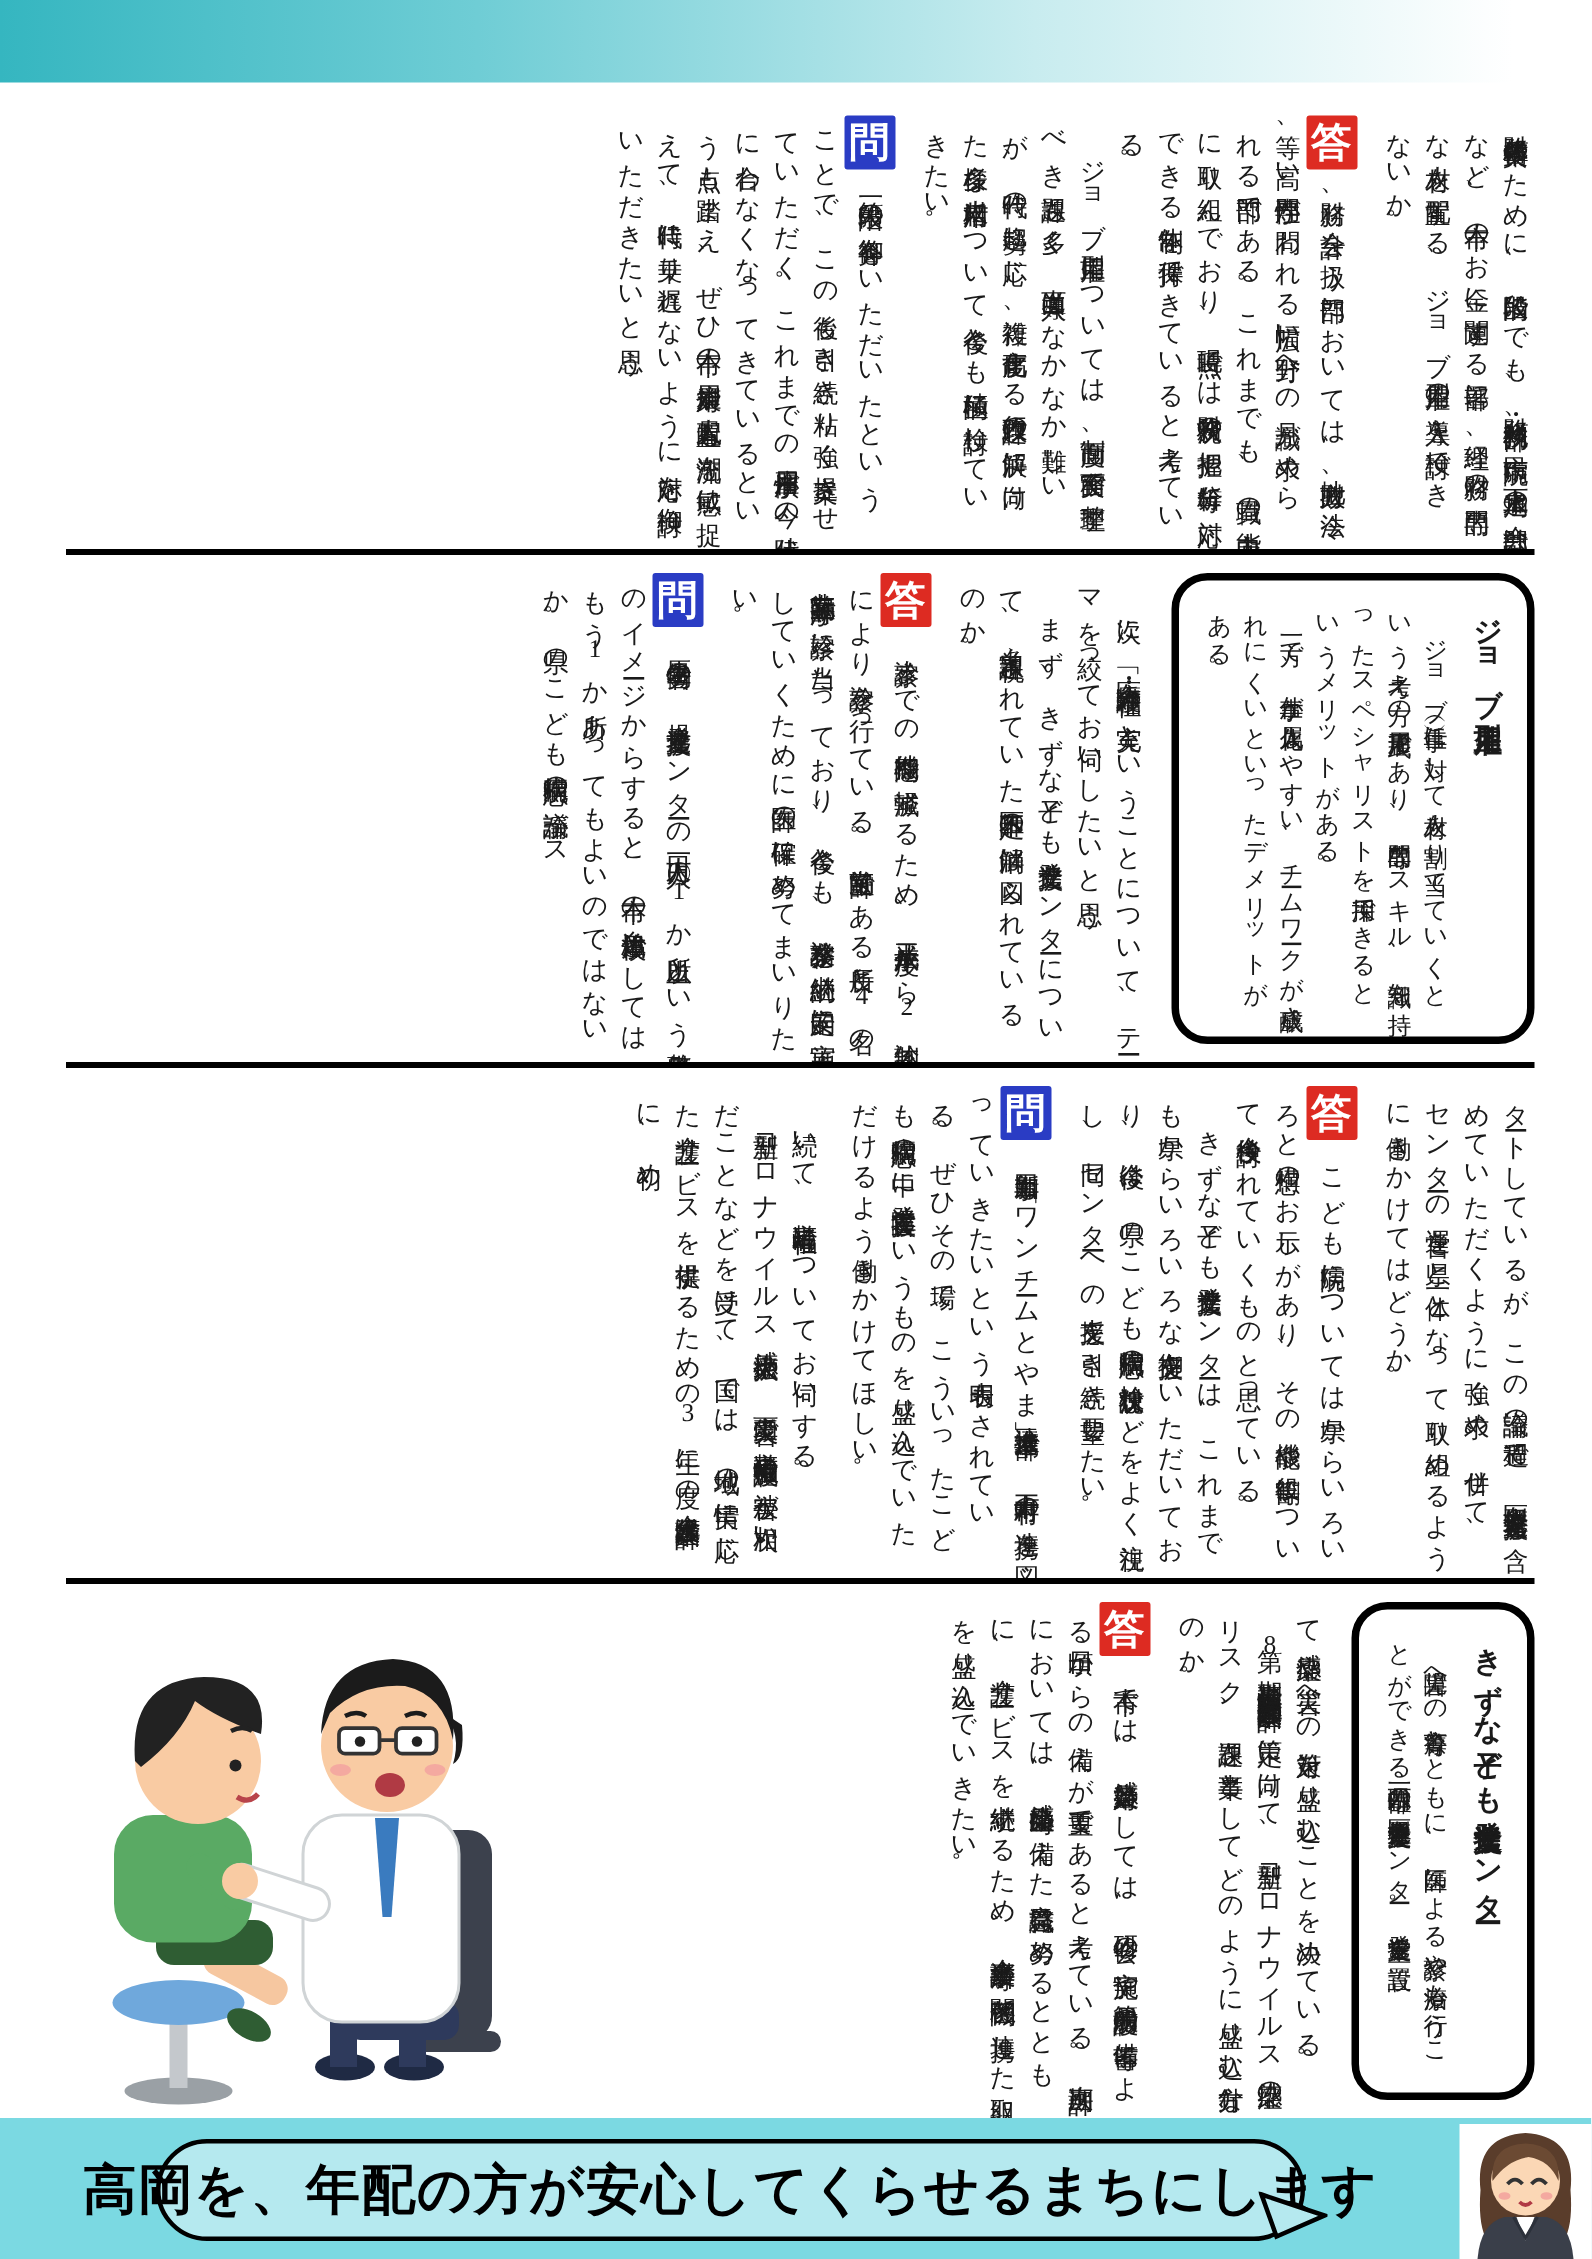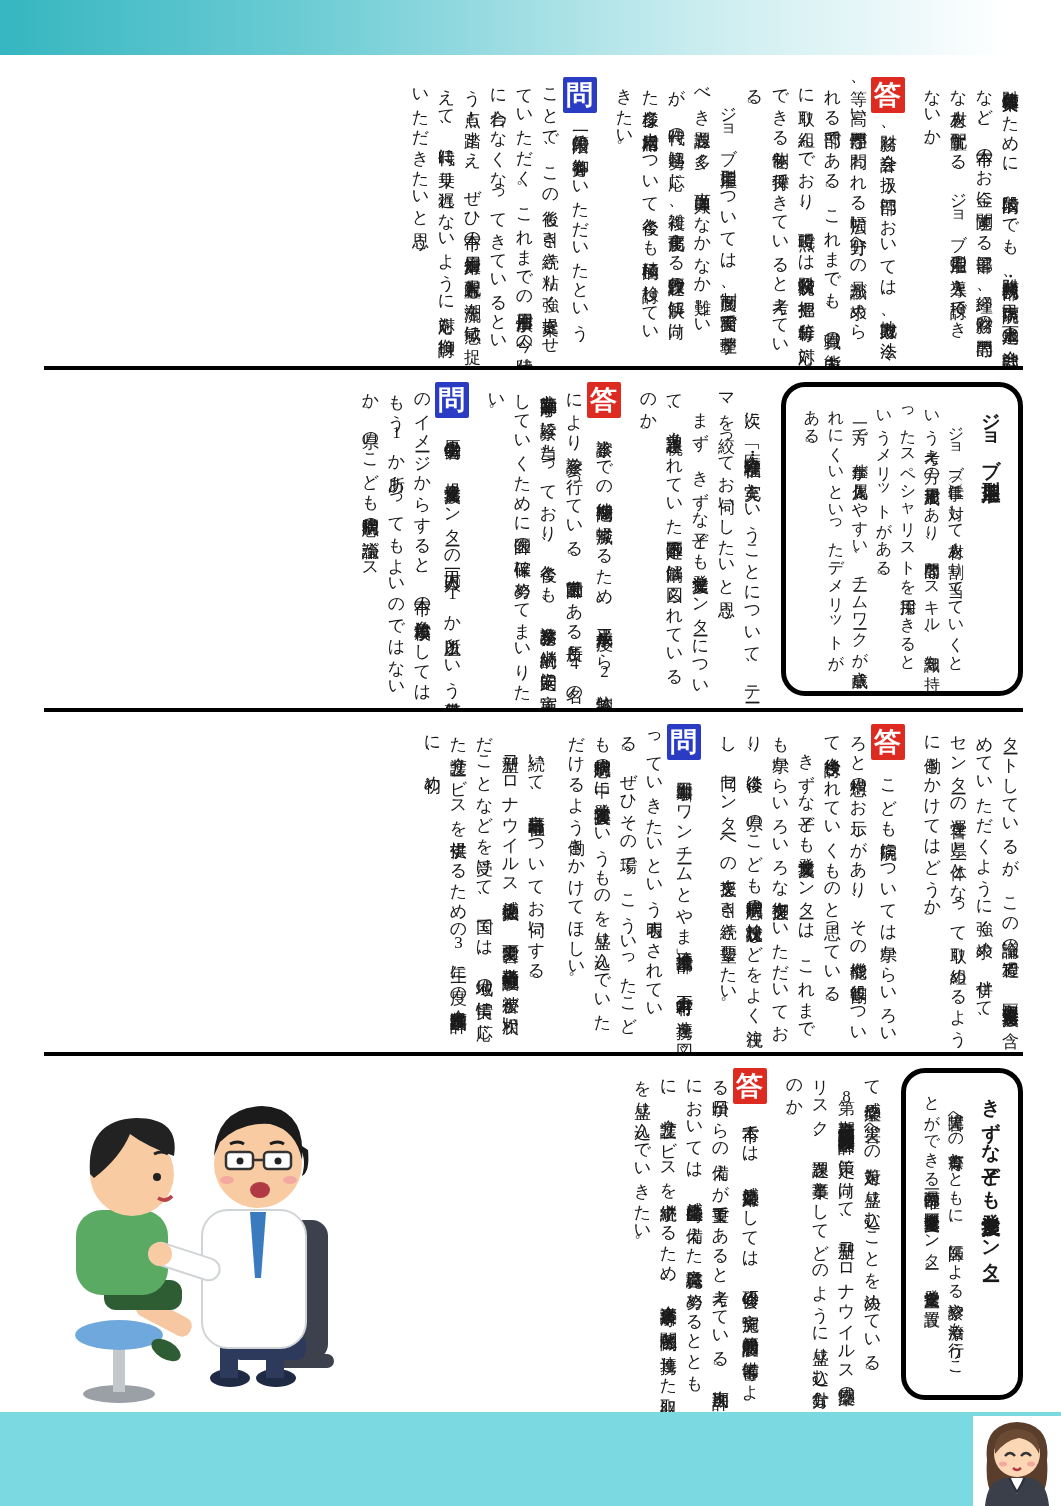--- a/index.html
+++ b/index.html
@@ -163,20 +163,26 @@
         <path d="M196,62 q8,-4 14,0" stroke="#1b1b1b" stroke-width="3" fill="none"></path>
         <path d="M236,62 q8,-4 14,0" stroke="#1b1b1b" stroke-width="3" fill="none"></path>
         <ellipse cx="193" cy="98" rx="7" ry="4" fill="#f4a9a0"></ellipse>
         <ellipse cx="256" cy="98" rx="7" ry="4" fill="#f4a9a0"></ellipse>
         <ellipse cx="226" cy="108" rx="10" ry="8" fill="#b03a44"></ellipse>
       </svg>
     </div>
   </section>
 
   <div class="banner">
+    <div class="bubble">
+      <span class="bubble-text">高岡を、年配の方が安心してくらせるまちにします</span>
+      <svg class="tail" viewBox="0 0 46 34">
+        <polygon points="2,2 44,16 12,30" fill="#b5e9ef" stroke="#000" stroke-width="3"></polygon>
+      </svg>
+    </div>
     <div class="char-card">
       <svg width="88" height="90" viewBox="0 0 88 90" xmlns="http://www.w3.org/2000/svg">
 
         <path d="M14,44 Q10,8 44,6 Q78,8 74,44 Q76,70 68,80 L20,80 Q12,70 14,44 Z" fill="#5a3d2b"></path>
 
         <path d="M12,90 Q14,66 30,62 L58,62 Q74,66 76,90 Z" fill="#3a3f4a"></path>
 
         <polygon points="38,62 50,62 44,78" fill="#ffffff"></polygon>
         <path d="M36,62 L44,76 L52,62" fill="none" stroke="#2c313b" stroke-width="2"></path>
 

